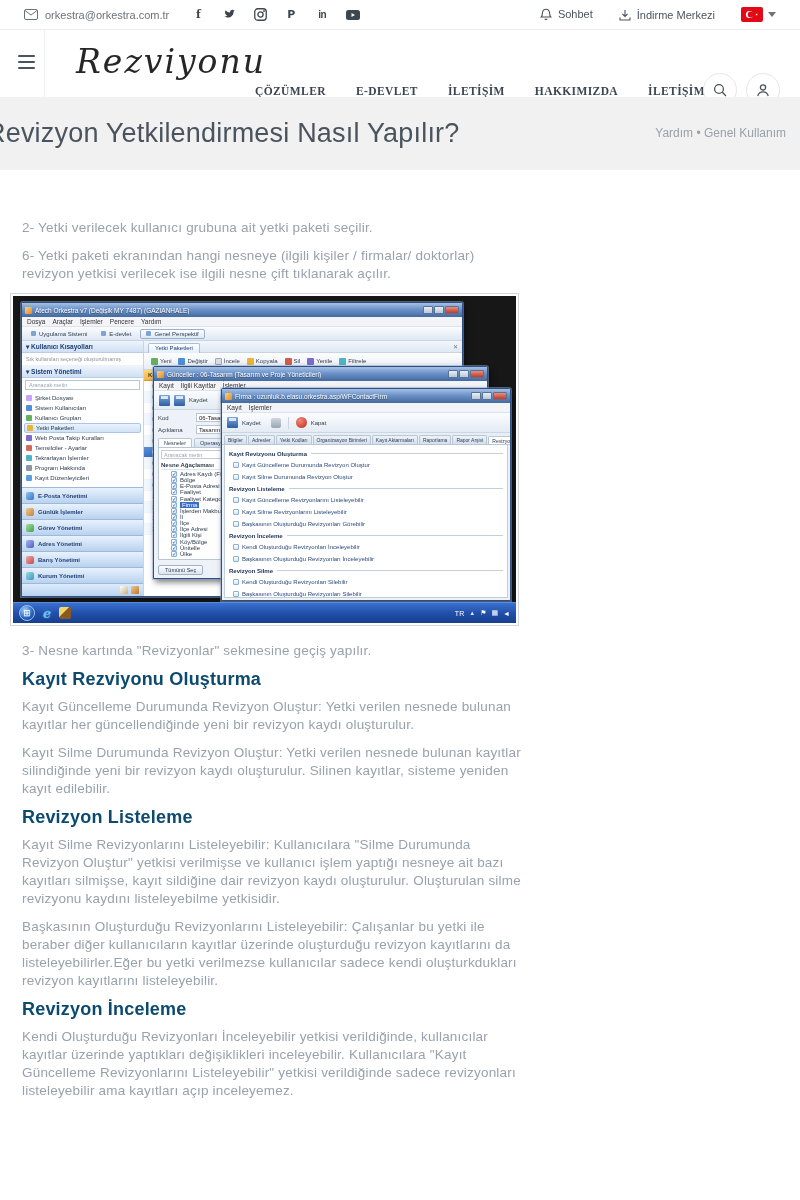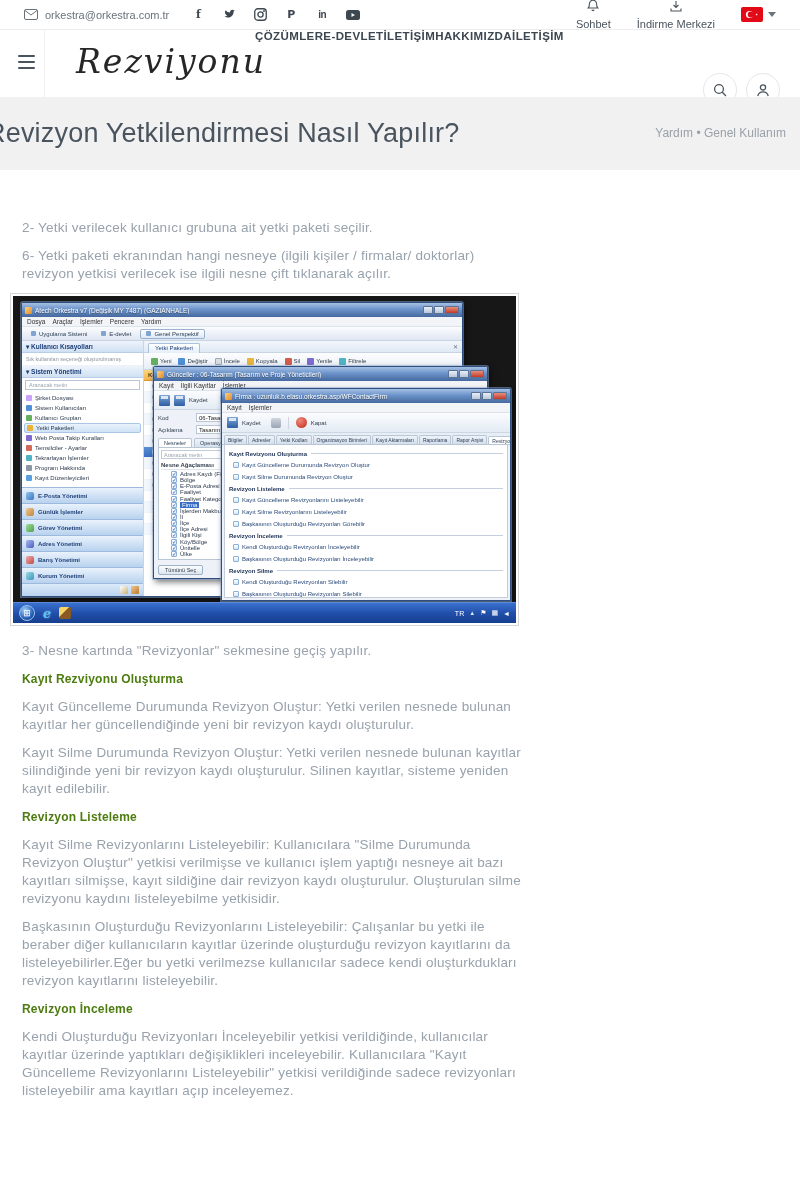--- a/index.html
+++ b/index.html
@@ -8,45 +8,45 @@
     width:800px; height:1200px; overflow:hidden; position:relative;
     background:#ffffff; font-family:"Liberation Sans", sans-serif;
   }
 
   
   .topbar{position:absolute;left:0;top:0;width:800px;height:30px;background:#fff;border-bottom:1px solid #ededed;display:flex;align-items:center;padding:0 24px;color:#5f6a74;font-size:11px;}
   .topbar .mail{display:flex;align-items:center;gap:7px;color:#6a737c;}
   .topbar .socials{display:flex;align-items:center;gap:17px;margin-left:22px;color:#3d4750;}
   .sic{display:inline-flex;align-items:center;justify-content:center;width:14px;height:14px;font-weight:bold;font-size:11px;color:#3d4750;}
   .topbar .right{margin-left:auto;display:flex;align-items:center;gap:26px;}
-  .tlink{display:flex;align-items:center;gap:6px;color:#4a545e;font-size:11px;flex-direction:column;}
+  .tlink{display:flex;align-items:flex-start;gap:6px;color:#4a545e;font-size:11px;}
   .flagwrap{display:flex;align-items:center;gap:5px;}
   .flag{width:22px;height:15px;background:#e30a17;border-radius:2px;position:relative;display:inline-block;}
   .caret{width:0;height:0;border-left:4px solid transparent;border-right:4px solid transparent;border-top:5px solid #6a737c;display:inline-block;}
 
   
   .hdr{position:absolute;left:0;top:30px;width:800px;height:67px;background:#fff;box-shadow:0 1px 0 #e9e9e9;}
   .burger{position:absolute;left:18px;top:25px;width:17px;height:14px;display:flex;flex-direction:column;justify-content:space-between;cursor:pointer;}
   .burger i{display:block;height:2px;background:#4a545e;border-radius:1px;}
   .hdr .vdiv{position:absolute;left:44px;top:0;width:1px;height:67px;background:#f0f0f0;}
   .logo{position:absolute;left:76px;top:12px;font-family:"DejaVu Serif",serif;font-style:italic;font-size:33px;color:#262626;letter-spacing:2px;}
-  .nav{position:absolute;left:255px;top:0;height:67px;display:flex;align-items:flex-start;}
+  .nav{position:absolute;left:255px;top:0;height:67px;display:flex;align-items:flex-end;gap:30px;font-family:Liberation Serif, serif;}
   .nav span{font-size:11.5px;font-weight:700;color:#3c4650;letter-spacing:.4px;cursor:pointer;}
   .circbtn{position:absolute;top:43px;width:34px;height:34px;border:1px solid #e7e7e7;border-radius:50%;background:#fff;display:flex;align-items:center;justify-content:center;cursor:pointer;}
   .circbtn.search{left:703px;} .circbtn.user{left:746px;}
 
   
   .banner{position:absolute;left:0;top:97px;width:800px;height:73px;background:#f1f1f2;overflow:hidden;}
   .banner h1{margin-left:-14px;margin-top:21px;font-size:27px;font-weight:400;color:#4a545e;letter-spacing:.2px;}
   .crumb{position:absolute;right:14px;top:29px;font-size:12px;color:#99a1a9;}
 
   
   .article{position:absolute;left:0;top:170px;width:540px;padding:49px 0 0 22px;}
   .article p{width:502px;color:#98a2ac;font-size:13.5px;line-height:18px;letter-spacing:.2px;margin:0 0 10px;}
-  .article h3{width:502px;color:#4d7c0f;font-size:12px;line-height:18px;font-weight:700;margin:0 0 10px;letter-spacing:.2px;}
+  .article h3{width:502px;color:#0c4a6e;font-size:18px;line-height:18px;font-weight:700;margin:0 0 10px;letter-spacing:.2px;}
 
   
   .shot{width:509px;height:333px;margin:8px 0 16px -12px;border:1px solid #d6d6d6;background:#fff;padding:2px;position:relative;}
   .desktop{position:absolute;inset:2px;background:#171717;overflow:hidden;}
   .wm{position:absolute;left:258px;top:3px;font-family:"DejaVu Serif",serif;font-style:italic;font-size:15px;letter-spacing:8px;color:rgba(255,255,255,.26);}
 
   .win{position:absolute;background:#eef2f8;border:1px solid #2e4f80;box-shadow:0 0 0 1px rgba(140,170,210,.5),2px 3px 6px rgba(0,0,0,.55);border-radius:2px 2px 0 0;}
   .tbar{height:14px;background:linear-gradient(180deg,#a5c0e4 0%,#6b93c9 45%,#45699f 100%);display:flex;align-items:center;padding:0 3px;gap:3px;}
   .tbar .ticon{width:7px;height:7px;background:linear-gradient(135deg,#ffd27a,#e08a2d);border-radius:1px;flex:none;}
   .tbar .ttxt{color:#fff;font-size:6.5px;white-space:nowrap;overflow:hidden;text-shadow:0 1px 1px rgba(0,0,0,.4);flex:1;}

